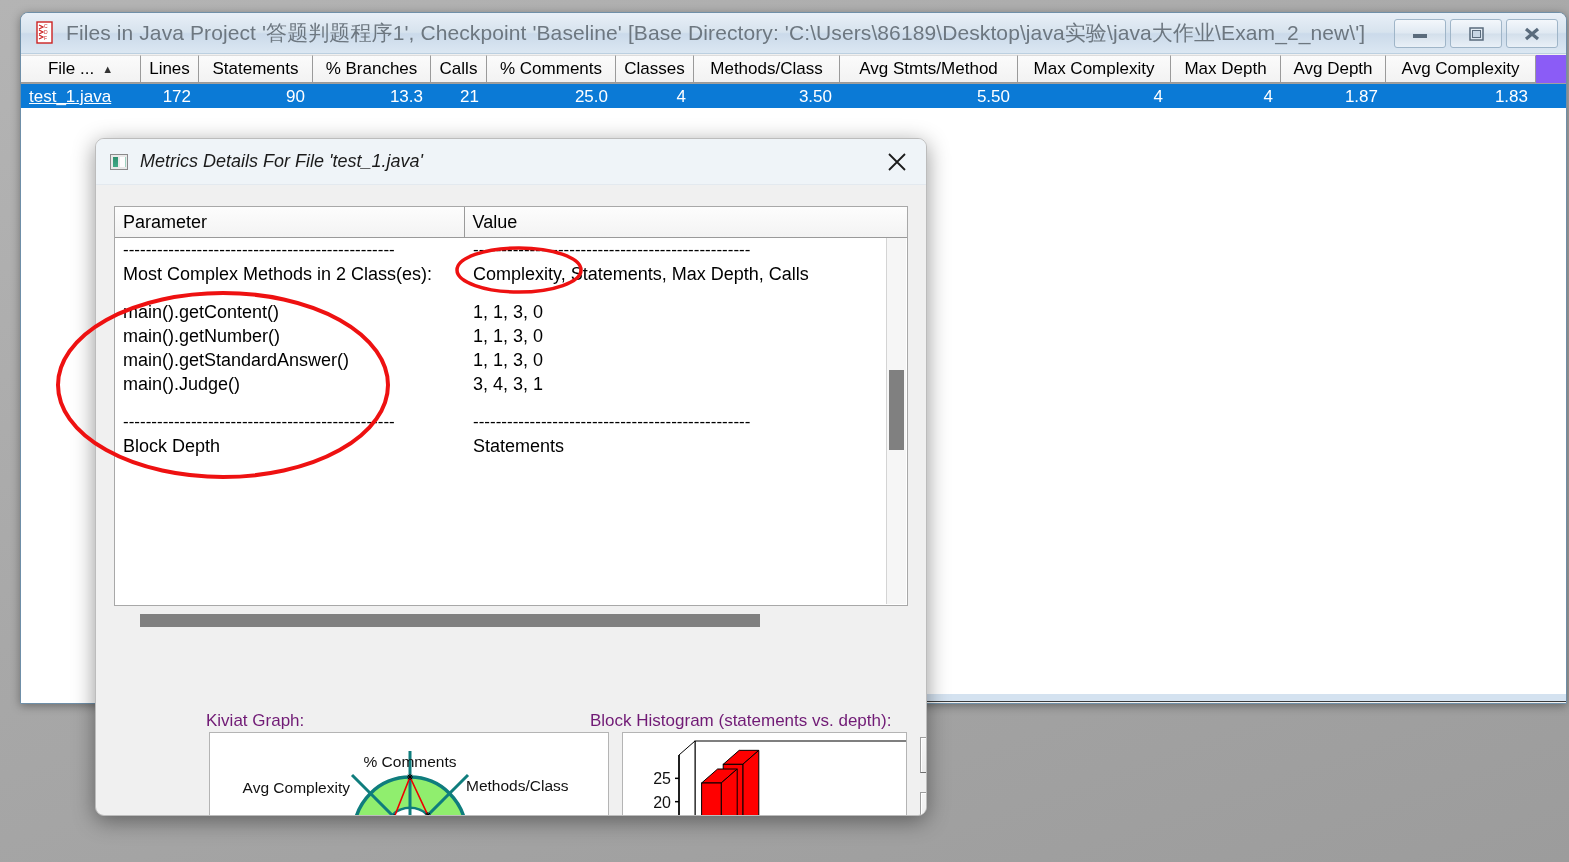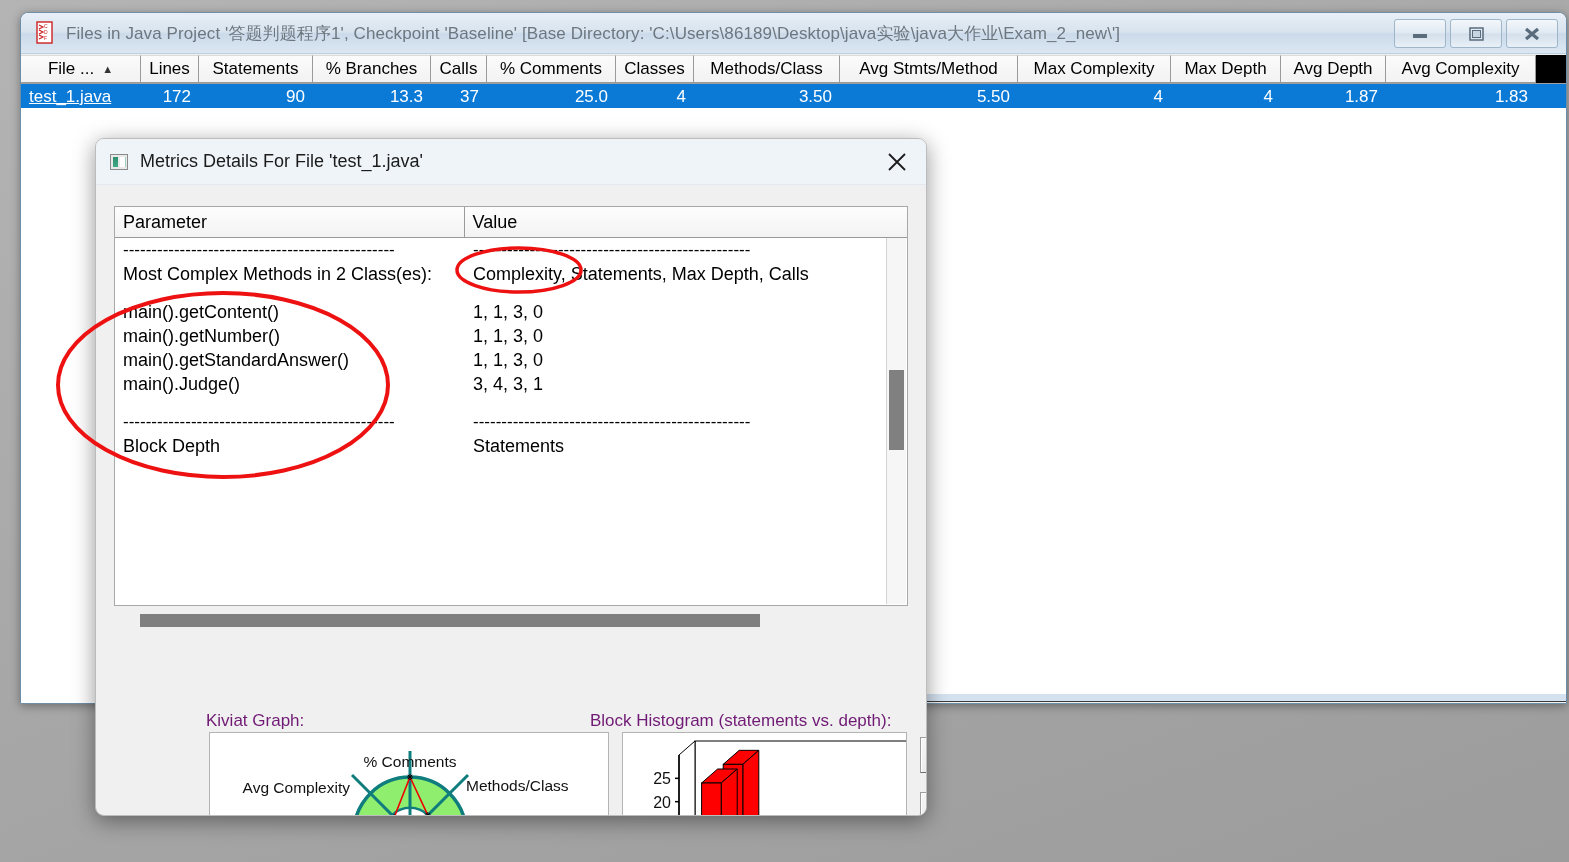--- a/index.html
+++ b/index.html
@@ -31,21 +31,21 @@
     border-bottom: 1px solid #bcd0e0;
     display: flex; align-items: center;
   }
   #main-titlebar-icon {
     width: 22px; height: 24px;
     margin-left: 14px; margin-right: 9px;
     position: relative;
     flex: none;
   }
   #main-title-text {
-    font-size: 17px;
+    font-size: 21px;
     color: #6d7780;
     white-space: nowrap;
     letter-spacing: 0.1px;
   }
   #win-buttons {
     position: absolute;
     right: 8px; top: 6px;
     display: flex; gap: 4px;
   }
   .win-btn {
@@ -55,21 +55,21 @@
     background: linear-gradient(180deg, #f3f7fb 0%, #e0e9f2 48%, #d3dfeb 52%, #e9f0f7 100%);
     display: flex; align-items: center; justify-content: center;
     cursor: default;
   }
   .win-btn svg { display:block; }
 
   
   #col-header {
     display: flex;
     height: 28px;
-    background: #000000;
+    background: #8b5cf6;
     border-bottom: 1px solid #a0a0a0;
     margin-top: 1px;
     text-align: center;
   }
   .col-h {
     position: relative;
     background: linear-gradient(180deg,#fbfbfb 0%, #f2f2f2 100%);
     border-right: 1px solid #9a9a9a;
     border-top: 1px solid #dcdcdc;
     border-bottom: 1px solid #9a9a9a;
@@ -165,20 +165,21 @@
     content: "";
     position: absolute; left: 9px; top: 2px;
     width: 5px; height: 10px;
     background: #fdfdfd;
     border-right: 1px solid #9fd3c1;
   }
   #dlg-title-text {
     font-size: 18px;
     color: #1b1b1b;
     white-space: nowrap;
+    font-style: italic;
   }
   #dlg-close {
     position: absolute;
     right: 14px; top: 9px;
     width: 30px; height: 28px;
     display: flex; align-items: center; justify-content: center;
     cursor: default;
   }
 
   
@@ -389,21 +390,21 @@
       </div>
       <div class="col-h" style="width: 150px;">
         <span>Avg Complexity</span>
       </div>
     </div>
   <div id="data-row">
       <div class="cell left" style="width: 120px; text-decoration: underline;">test_1.java</div>
       <div class="cell right" style="width: 58px;">172</div>
       <div class="cell right" style="width: 114px;">90</div>
       <div class="cell right" style="width: 118px;">13.3</div>
-      <div class="cell right" style="width: 56px;">37</div>
+      <div class="cell right" style="width: 56px;">21</div>
       <div class="cell right" style="width: 129px;">25.0</div>
       <div class="cell right" style="width: 78px;">4</div>
       <div class="cell right" style="width: 146px;">3.50</div>
       <div class="cell right" style="width: 178px;">5.50</div>
       <div class="cell right" style="width: 153px;">4</div>
       <div class="cell right" style="width: 110px;">4</div>
       <div class="cell right" style="width: 105px;">1.87</div>
       <div class="cell right" style="width: 150px;">1.83</div>
     </div>
 

